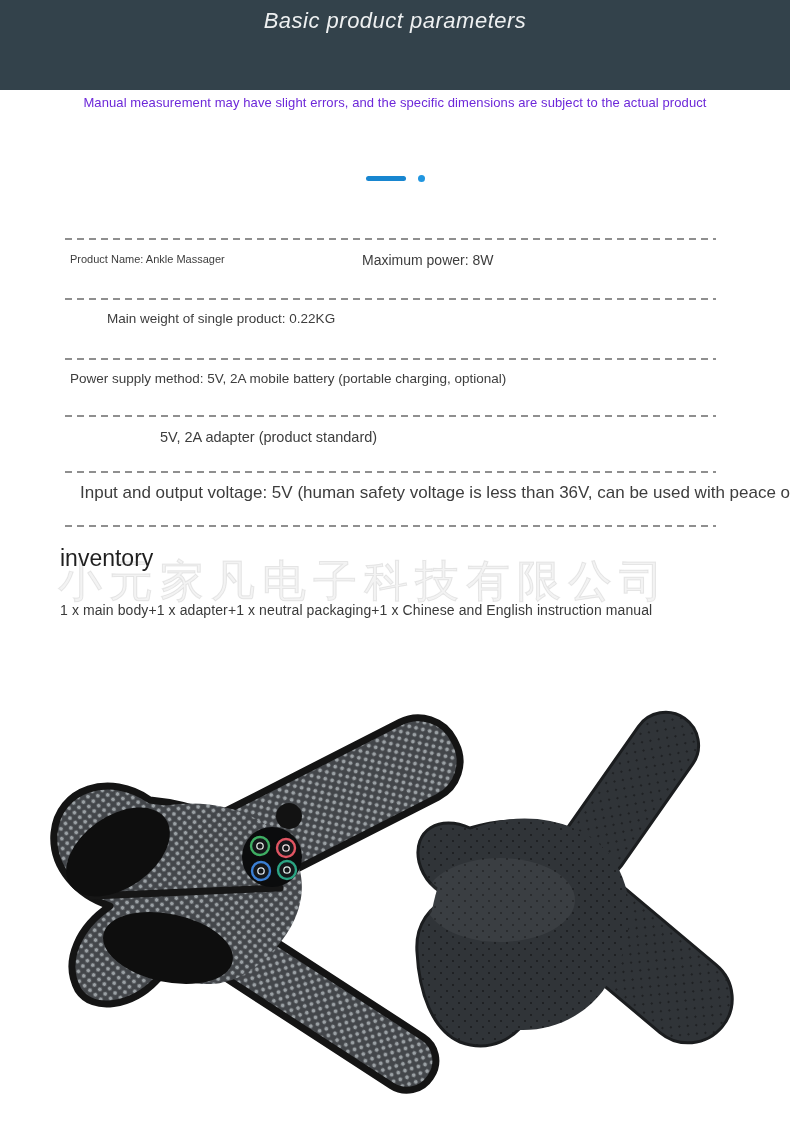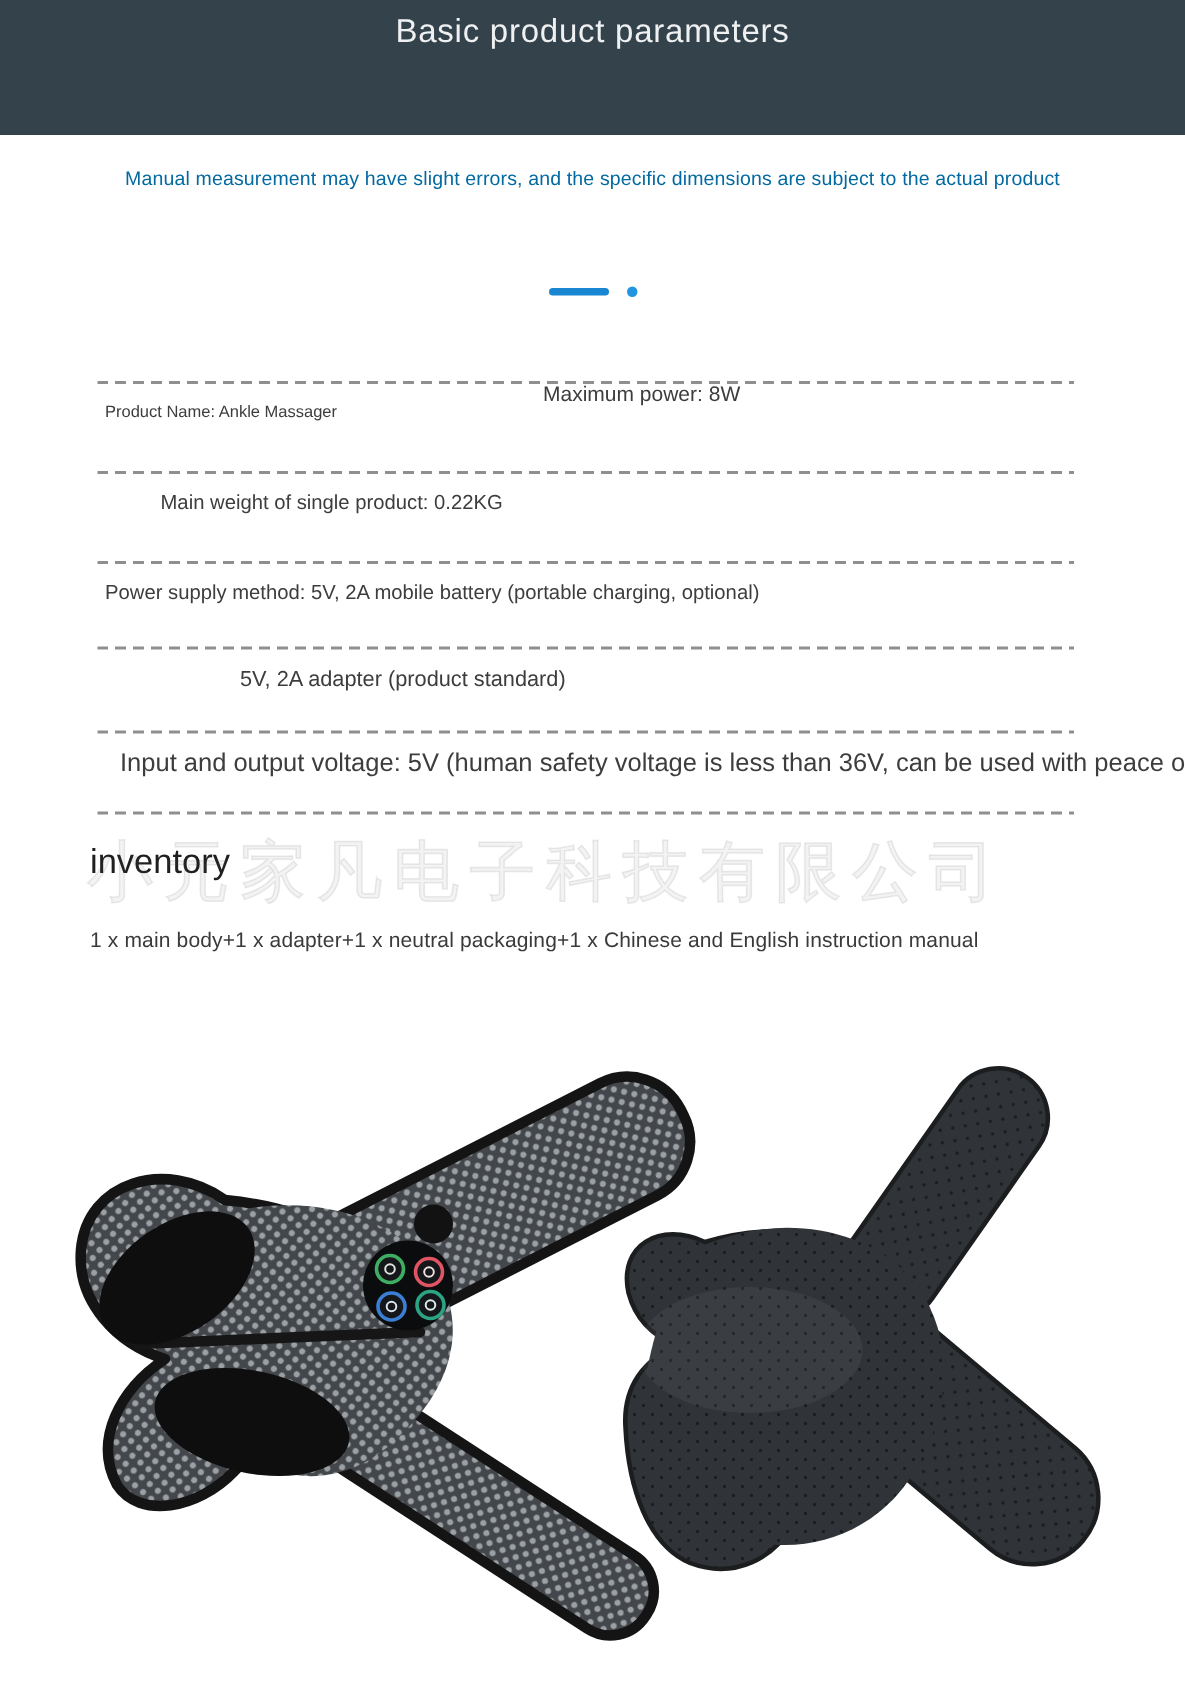--- a/index.html
+++ b/index.html
@@ -20,28 +20,29 @@
     height: 90px;
     background: #33424b;
     padding-top: 8px;
     text-align: center;
   }
   .header h1 {
     color: #eef0f1;
     font-size: 22px;
     font-weight: 400;
     letter-spacing: 0.5px;
+    font-style: italic;
   }
 
   
   .disclaimer {
-    margin-top: 21px;
+    margin-top: 5px;
     text-align: center;
     font-size: 13px;
-    color: #0369a1;
+    color: #6d28d9;
     letter-spacing: 0.1px;
   }
 
   
   .accent {
     margin-top: 64px;
     height: 8px;
     display: flex;
     justify-content: center;
     align-items: center;
@@ -75,21 +76,21 @@
   .params::after {
     content: "";
     position: absolute;
     bottom: 0; left: 0; right: 0;
     height: 2px;
     background: repeating-linear-gradient(90deg, #8f8f8f 0 7px, transparent 7px 12px);
   }
   .cell { position: absolute; white-space: nowrap; color: #3d3d3d; }
   .r1 { height: 60px; }
   .r1 .ca { left: 5px;   top: 15px; font-size: 11px; }
-  .r1 .cb { left: 297px; top: 0; font-size: 14px; }
+  .r1 .cb { left: 297px; top: 14px; font-size: 14px; }
   .r2 { height: 58px; }
   .r2 .ca { left: 7px;   top: 13px; font-size: 17px; color: #2e2e2e; }
   .r2 .cb { left: 287px; top: 13px; font-size: 17px; color: #2e2e2e; }
   .r3 { height: 60px; }
   .r3 .ca { left: 10px;  top: 13px; font-size: 13.5px; margin-left: 32px; }
   .r4 { height: 57px; }
   .r4 .ca { left: 5px;   top: 13px; font-size: 13.5px; }
   .r5 { height: 56px; }
   .r5 .ca { left: 95px;  top: 14px; font-size: 14.5px; }
   .r6 { height: 56px; }

